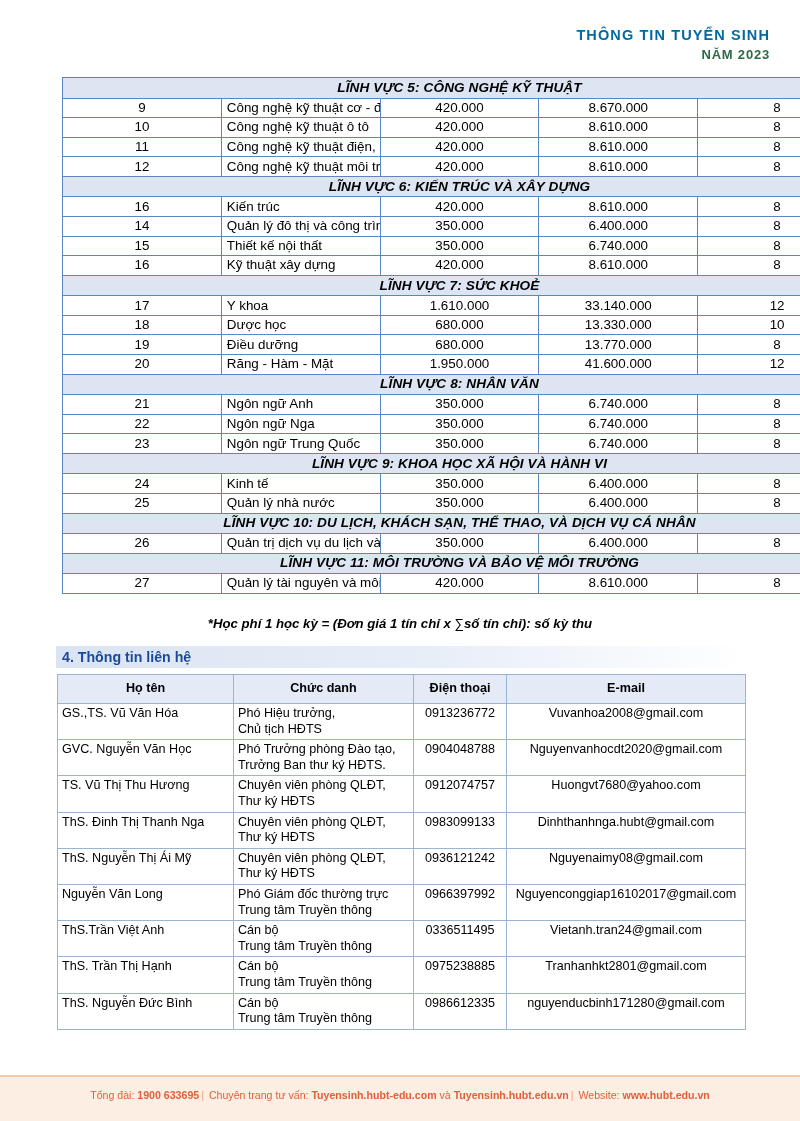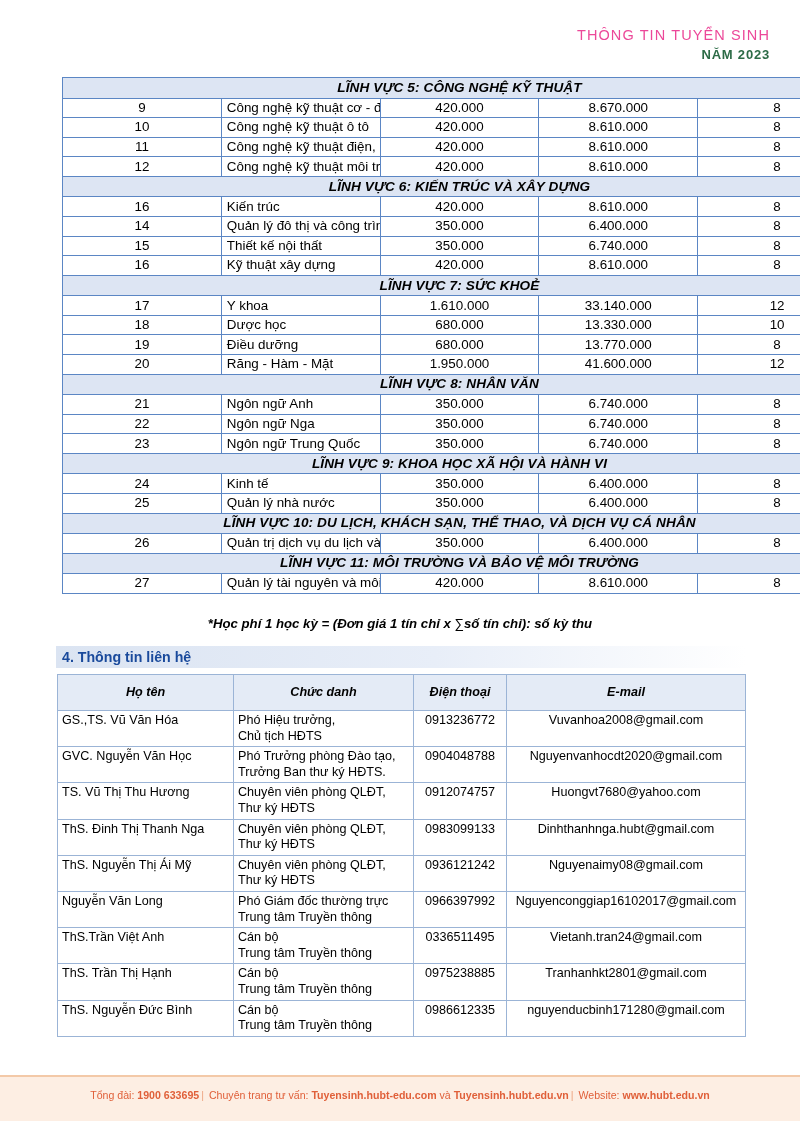--- a/index.html
+++ b/index.html
@@ -17,22 +17,22 @@
   .page-header {
     position: absolute;
     top: 26px;
     right: 30px;
     text-align: right;
     line-height: 1.28;
   }
   .page-header .line1 {
     font-size: 14.5px;
     letter-spacing: 1.1px;
-    color: #ec4899;
-    font-weight: 400;
+    color: #0369a1;
+    font-weight: 700;
   }
   .page-header .line2 {
     font-size: 13px;
     letter-spacing: 0.8px;
     color: #2c6b46;
     font-weight: 700;
     margin-top: 2px;
   }
 
   
@@ -118,24 +118,23 @@
   table.contact th, table.contact td {
     border: 1px solid #9bb4d6;
     vertical-align: top;
     padding: 2px 4px;
     line-height: 15.6px;
   }
   table.contact thead th {
     background: #e4ebf6;
     text-align: center;
     font-weight: 700;
-    height: 36px;
+    height: 29px;
     padding: 1px 4px;
     vertical-align: middle;
-    font-style: italic;
   }
   .k-name  { width: 176px; }
   .k-role  { width: 180px; }
   .k-phone { width: 93px; }
   .k-mail  { width: 239px; text-align: center; }
   td.k-phone { text-align: center; white-space: nowrap; }
   td.k-mail  { white-space: nowrap; overflow: hidden; }
   .row-tall td { height: 20px; }
 
   

